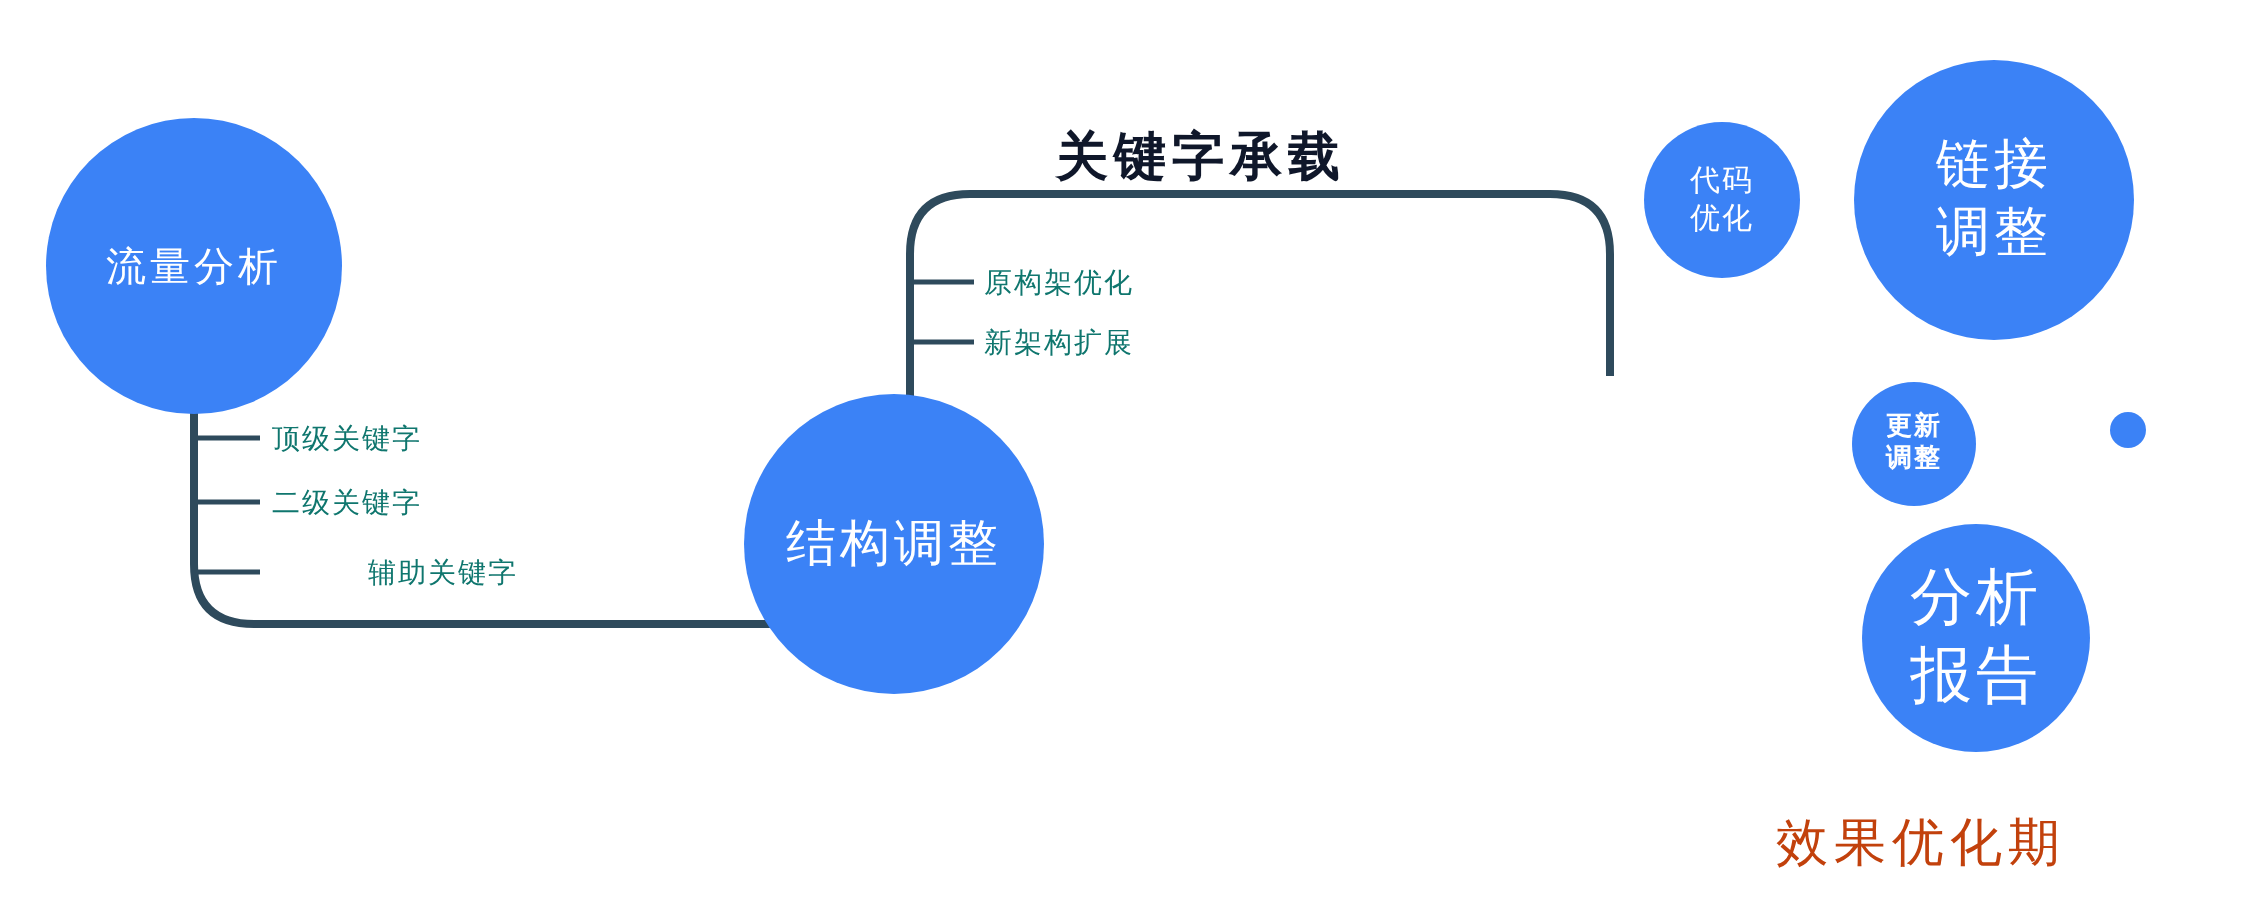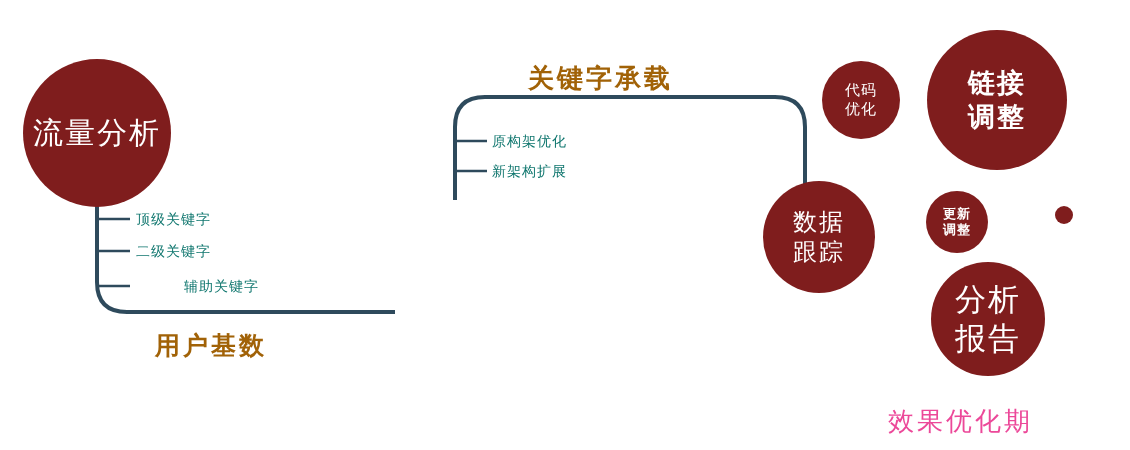--- a/index.html
+++ b/index.html
@@ -8,44 +8,44 @@
     width:1130px;height:450px;
     background:#ffffff;
     overflow:hidden;
     font-family:"DejaVu Sans","Liberation Sans",sans-serif;
     color:#2e4a5c;
   }
   .connectors{position:absolute;left:0;top:0;z-index:0;}
   .circle{
     position:absolute;
     border-radius:50%;
-    background:#7f1d1d;
+    background:#3b82f6;
     color:#ffffff;
     display:flex;
     flex-direction:column;
     align-items:center;
     justify-content:center;
     text-align:center;
     z-index:2;
     line-height:1.25;
     letter-spacing:2px;
   }
   .circle span{display:block;}
-  .c-traffic{left:23px;top:59px;width:148px;height:148px;font-size:30px;}
+  .c-traffic{left:23px;top:59px;width:148px;height:148px;font-size:20px;}
   .c-structure{left:372px;top:197px;width:150px;height:150px;font-size:25px;}
   .c-data{left:763px;top:181px;width:112px;height:112px;font-size:24px;}
   .c-code{left:822px;top:61px;width:78px;height:78px;font-size:15px;letter-spacing:1px;}
-  .c-link{left:927px;top:30px;width:140px;height:140px;font-size:27px;font-weight:bold;}
+  .c-link{left:927px;top:30px;width:140px;height:140px;font-size:27px;}
   .c-update{left:926px;top:191px;width:62px;height:62px;font-size:13px;font-weight:bold;letter-spacing:1px;text-align:right;}
   .c-report{left:931px;top:262px;width:114px;height:114px;font-size:31px;}
   .c-dot{left:1055px;top:206px;width:18px;height:18px;}
   .edge-label{
     position:absolute;
     font-weight:bold;
-    color:#a16207;
+    color:#0f172a;
     z-index:3;
     white-space:nowrap;
   }
   .lbl-user-base{left:155px;top:329px;font-size:25px;letter-spacing:3px;}
   .lbl-keyword{left:528px;top:61px;font-size:26px;letter-spacing:3px;}
   .tick-label{
     position:absolute;
     font-size:14px;
     color:#0f766e;
     z-index:3;
@@ -54,21 +54,21 @@
   }
   .t-left-0{left:136px;top:211px;}
   .t-left-1{left:136px;top:243px;}
   .t-left-2{left:136px;top:278px;margin-left:48px;}
   .t-mid-0{left:492px;top:133px;}
   .t-mid-1{left:492px;top:163px;}
   .footer-label{
     position:absolute;
     left:888px;top:404px;
     font-size:26px;
-    color:#ec4899;
+    color:#c2410c;
     z-index:3;
     letter-spacing:3px;
     white-space:nowrap;
   }
 </style>
 </head>
 <body>
 
 <div class="stage">
 
@@ -83,25 +83,24 @@
     <line x1="99" y1="286" x2="130" y2="286" stroke="#2e4a5c" stroke-width="2.5"></line>
 
     <line x1="457" y1="141" x2="487" y2="141" stroke="#2e4a5c" stroke-width="2.5"></line>
     <line x1="457" y1="171" x2="487" y2="171" stroke="#2e4a5c" stroke-width="2.5"></line>
   </svg>
 
   <div class="circle c-traffic">
     <span>流量分析</span>
   </div>
 
+  <div class="circle c-structure">
+    <span>结构调整</span>
+  </div>
 
-  <div class="circle c-data">
-    <span>数据</span>
-    <span>跟踪</span>
-  </div>
 
   <div class="circle c-code">
     <span>代码</span>
     <span>优化</span>
   </div>
 
   <div class="circle c-link">
     <span>链接</span>
     <span>调整</span>
   </div>
@@ -111,21 +110,20 @@
     <span>调整</span>
   </div>
 
   <div class="circle c-dot"></div>
 
   <div class="circle c-report">
     <span>分析</span>
     <span>报告</span>
   </div>
 
-  <div class="edge-label lbl-user-base">用户基数</div>
   <div class="edge-label lbl-keyword">关键字承载</div>
 
   <div class="tick-label t-left-0">顶级关键字</div>
   <div class="tick-label t-left-1">二级关键字</div>
   <div class="tick-label t-left-2">辅助关键字</div>
 
   <div class="tick-label t-mid-0">原构架优化</div>
   <div class="tick-label t-mid-1">新架构扩展</div>
 
   <div class="footer-label">效果优化期</div>

